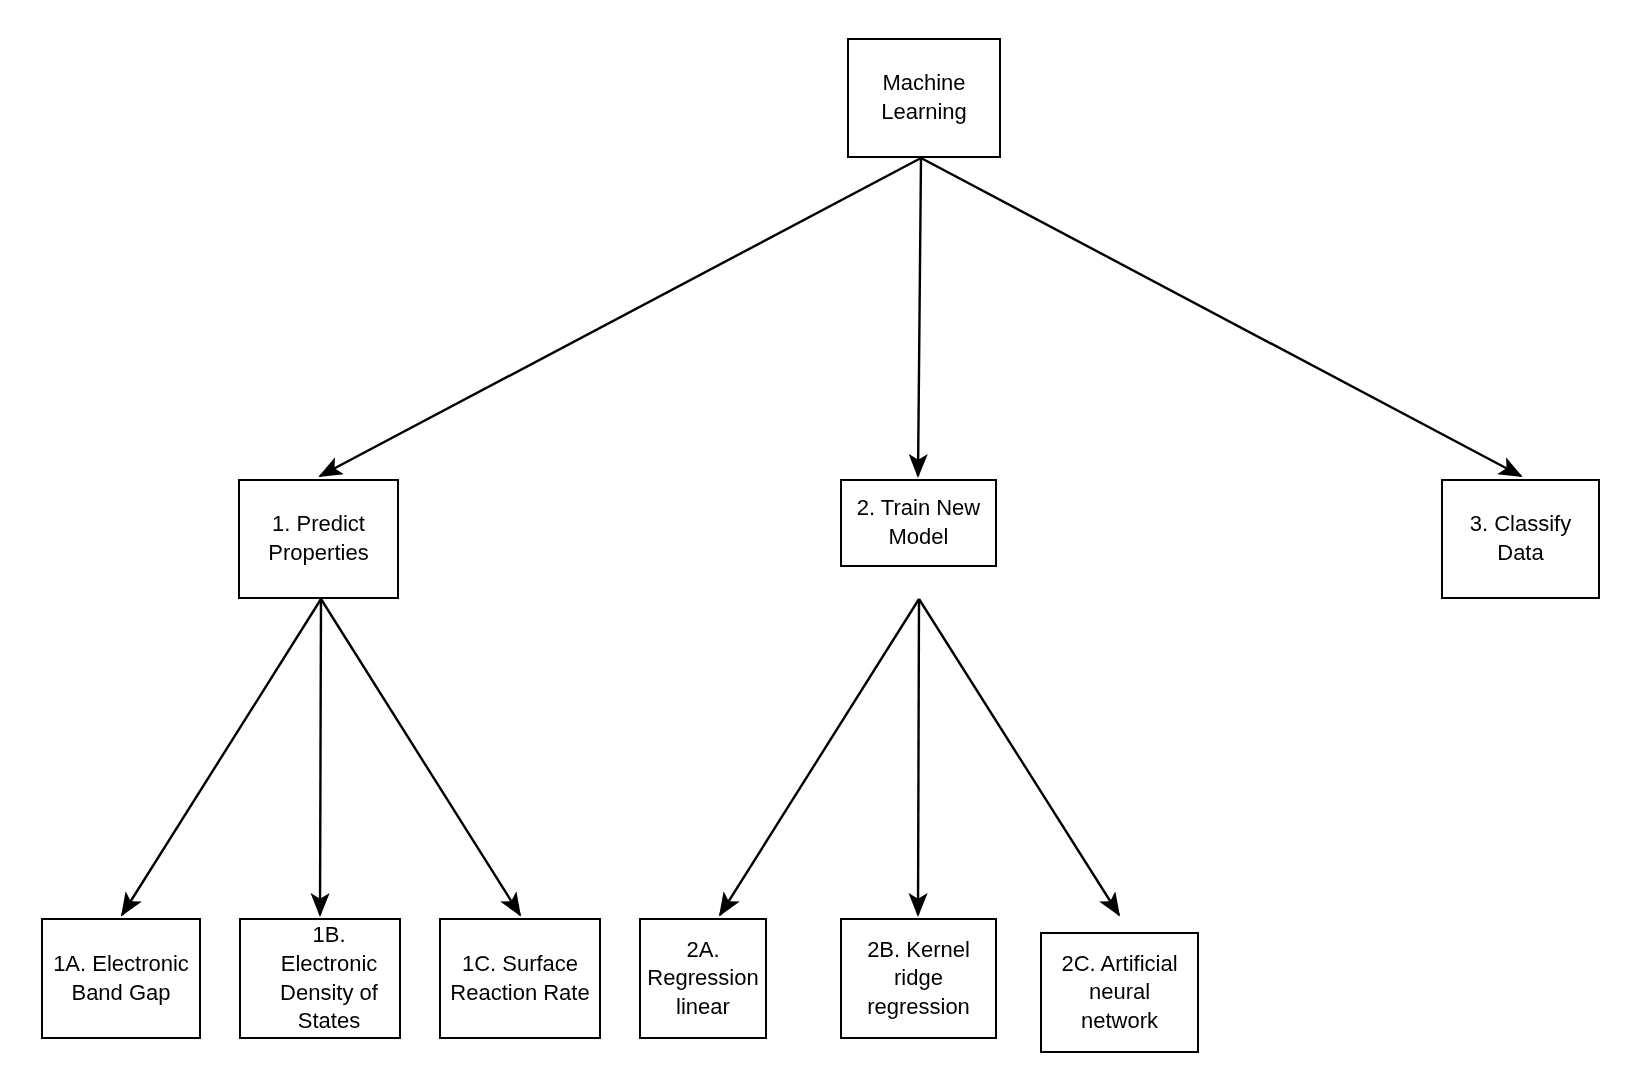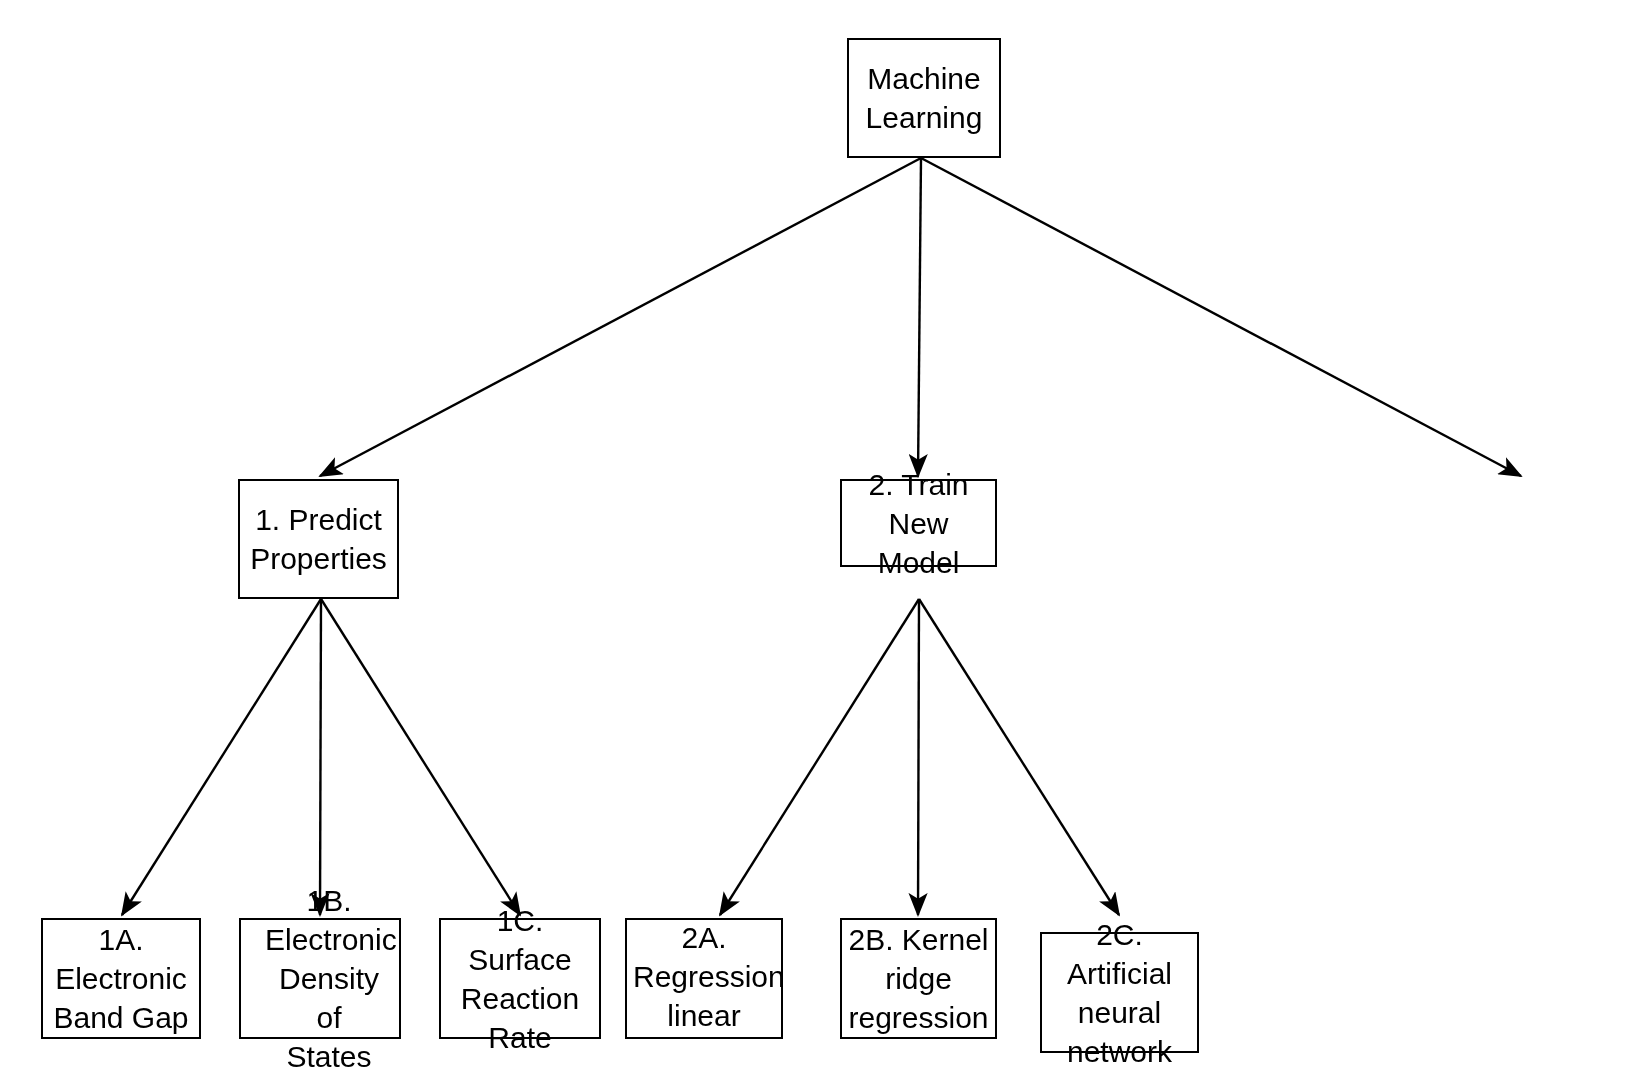--- a/index.html
+++ b/index.html
@@ -30,21 +30,21 @@
   .node {
     position: absolute;
     box-sizing: border-box;
     border: 2px solid #000000;
     background: #ffffff;
     display: flex;
     align-items: center;
     justify-content: center;
     text-align: center;
     color: #000000;
-    font-size: 30px;
+    font-size: 22px;
     line-height: 1.3;
     padding: 2px 6px;
   }
   .node .node-label {
     display: block;
     width: 100%;
     white-space: pre-line;
   }
 </style>
 </head>
@@ -77,35 +77,39 @@
   </div>
 
   <div class="node" style="left: 238px; top: 479px; width: 161px; height: 120px;">
     <span class="node-label">1. Predict
 Properties</span>
   </div>
   <div class="node" style="left: 840px; top: 479px; width: 157px; height: 88px;">
     <span class="node-label">2. Train New
 Model</span>
   </div>
+  <div class="node" style="left: 1441px; top: 479px; width: 159px; height: 120px;">
+    <span class="node-label">3. Classify
+Data</span>
+  </div>
 
   <div class="node" style="left: 41px; top: 918px; width: 160px; height: 121px; text-align: center;">
     <span class="node-label">1A. Electronic
 Band Gap</span>
   </div>
   <div class="node" style="left: 239px; top: 918px; width: 162px; height: 121px; padding-left: 24px;">
     <span class="node-label">1B. Electronic
 Density of
 States</span>
   </div>
   <div class="node" style="left: 439px; top: 918px; width: 162px; height: 121px; text-align: center;">
     <span class="node-label">1C. Surface
 Reaction Rate</span>
   </div>
-  <div class="node" style="left: 625px; top: 918px; width: 158px; height: 121px; align-items: flex-end;">
+  <div class="node" style="left: 639px; top: 918px; width: 128px; height: 121px;">
     <span class="node-label">2A.
 Regression
 linear</span>
   </div>
   <div class="node" style="left: 840px; top: 918px; width: 157px; height: 121px;">
     <span class="node-label">2B. Kernel
 ridge
 regression</span>
   </div>
   <div class="node" style="left: 1040px; top: 918px; width: 159px; height: 121px; margin-top: 14px;">

